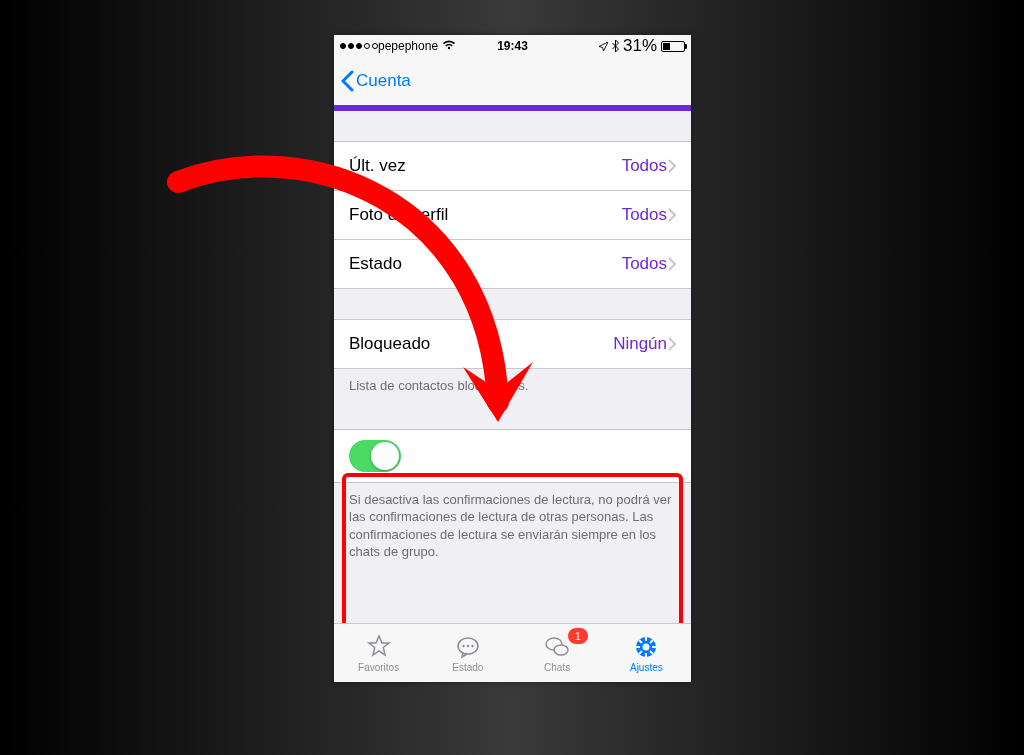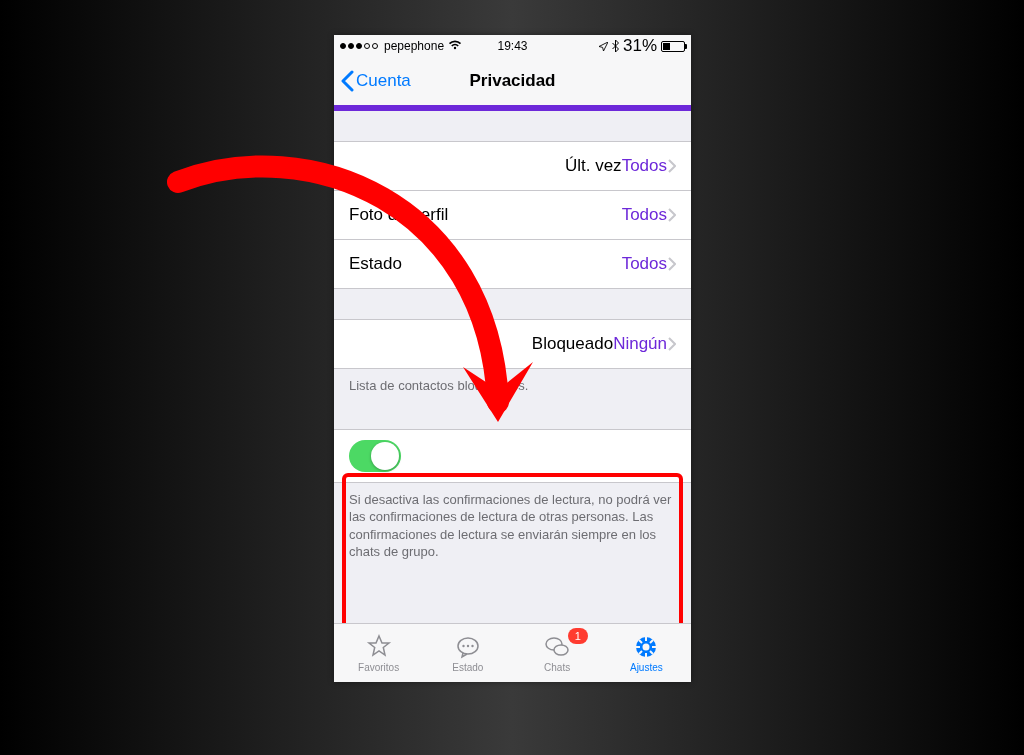--- a/index.html
+++ b/index.html
@@ -24,44 +24,44 @@
     height:22px;
     background:#f7f7f8;
     display:flex;align-items:center;
     font-size:12px;
     padding:0 6px;
     position:relative;
   }
   .signal{display:flex;gap:2px;align-items:center;}
   .dot{width:6px;height:6px;border-radius:50%;border:1px solid #000;box-sizing:border-box;}
   .dot.filled{background:#000;}
-  .carrier{margin-left:6px;font-size:12px;}
+  .carrier{font-size:12px;}
   .wifi-icon{margin-left:4px;}
-  .clock{position:absolute;left:0;right:0;text-align:center;font-size:12px;font-weight:400;}
+  .clock{position:absolute;left:0;right:0;text-align:center;font-size:12px;font-weight:700;}
   .status-right{margin-left:auto;display:flex;align-items:center;gap:4px;font-size:17px;}
   .batt{width:24px;height:11px;border:1px solid #000;border-radius:2px;position:relative;box-sizing:border-box;}
   .batt:after{content:"";position:absolute;right:-3px;top:2px;width:2px;height:5px;background:#000;border-radius:0 1px 1px 0;}
   .batt .fill{position:absolute;left:1px;top:1px;bottom:1px;width:30%;background:#000;}
 
   
   .navbar{
     height:48px;background:#f7f7f8;border-bottom:6px solid #6d28d9;
     display:flex;align-items:center;position:relative;padding:0 6px;
   }
   .back{display:flex;align-items:center;color:#007aff;font-size:17px;}
   .back svg{width:14px;height:22px;margin-right:2px;}
   .navtitle{position:absolute;left:0;right:0;text-align:center;font-size:17px;font-weight:600;}
 
   
   .group-gap{height:30px;}
   .cell{
     background:#fff;height:48px;display:flex;align-items:center;
     padding:0 15px;border-bottom:1px solid #c8c7cc;font-size:17px;
   }
-  .cell.first{border-top:1px solid #c8c7cc;text-align:right;}
+  .cell.first{border-top:1px solid #c8c7cc;}
   .cell .label{flex:1;}
   .cell .value{color:#6d28d9;margin-right:0;}
   .chev{color:#c7c7cc;}
   .chev svg{width:9px;height:14px;display:block;}
   .footer-note{font-size:13px;color:#6d6d72;padding:8px 15px 0 15px;line-height:1.35;}
 
   
   .toggle{width:52px;height:32px;border-radius:16px;background:#4cd964;position:relative;}
   .toggle .knob{position:absolute;right:2px;top:2px;width:28px;height:28px;border-radius:50%;background:#fff;box-shadow:0 1px 3px rgba(0,0,0,.3);}
 
@@ -119,21 +119,20 @@
     </div>
   </div>
 
   <div class="navbar">
     <div class="back">
       <svg viewBox="0 0 14 22">
           <path d="M12 2L3 11l9 9" fill="none" stroke="#007aff" stroke-width="3" stroke-linecap="round" stroke-linejoin="round"></path>
         </svg>
       <span>Cuenta</span>
     </div>
-    <div class="navtitle">Privacidad</div>
   </div>
 
   <div class="group-gap"></div>
 
   <div class="cell first">
     <span class="label">Últ. vez</span>
     <span class="value">Todos</span>
     <span class="chev">
         <svg viewBox="0 0 9 14">
           <path d="M2 1l6 6-6 6" fill="none" stroke="#c7c7cc" stroke-width="2"></path>

